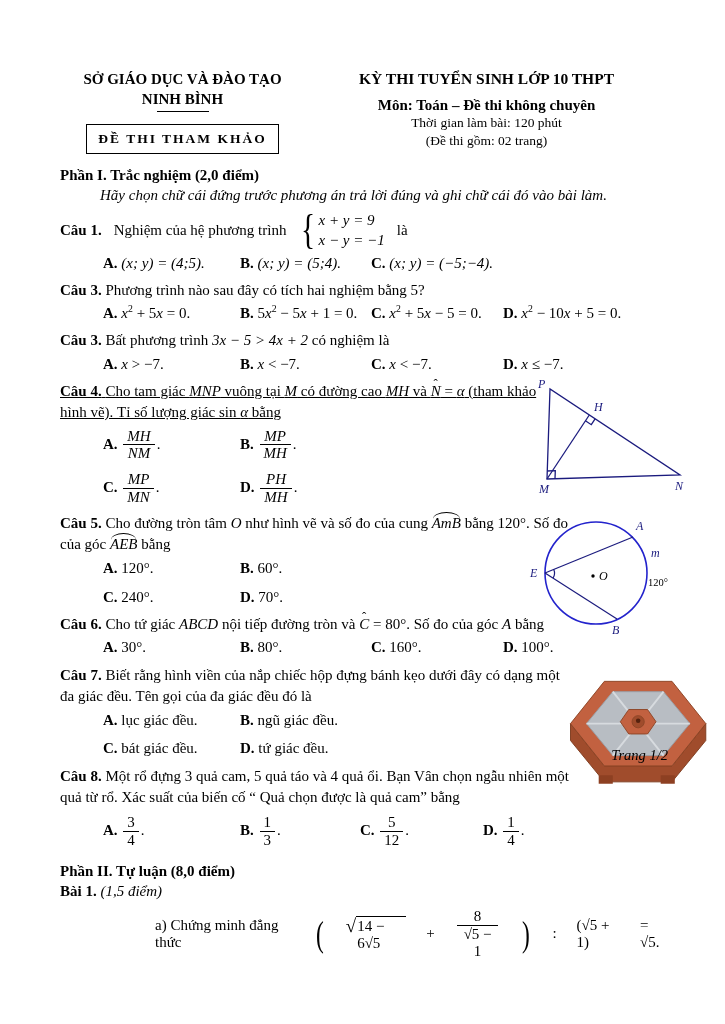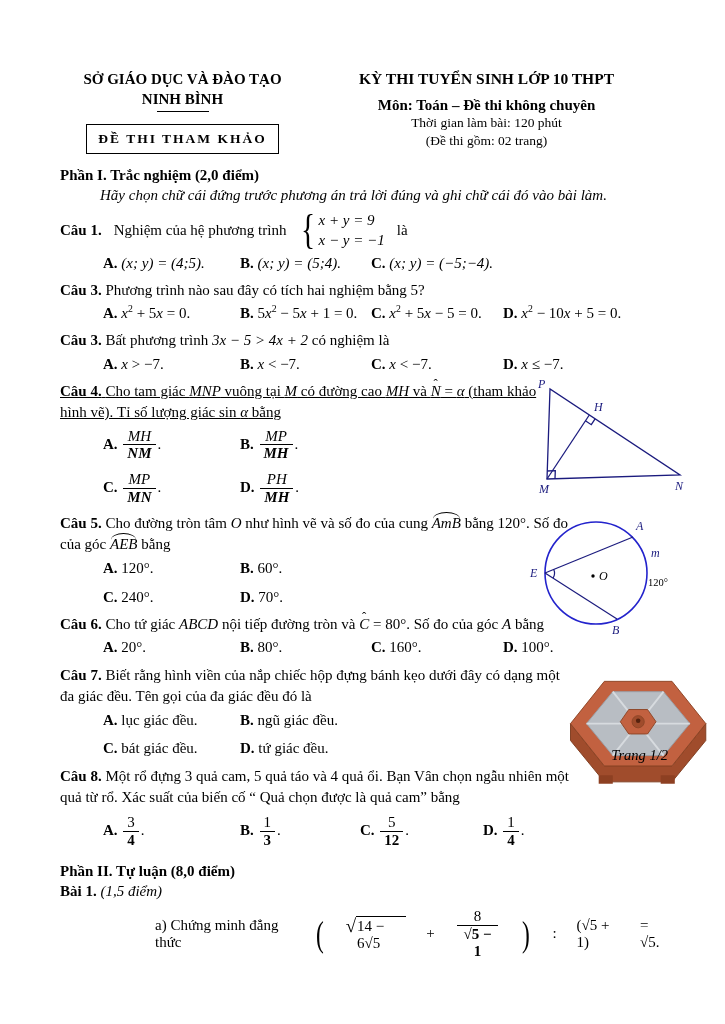--- a/index.html
+++ b/index.html
@@ -34,21 +34,21 @@
   .arc::after { content:""; position:absolute; left:4%; right:4%; top:-3px; height:0.5em; border-top:1.2px solid #000; border-radius:100% 100% 0 0 / 160% 160% 0 0; }
 
   .opt-row { display:grid; grid-template-columns:137px 131px 132px 1fr; margin:2px 0 5px 43px; }
   .opt-row-q8 { grid-template-columns:137px 120px 123px 1fr; align-items:center; margin-top:5px; }
   .opt-grid2 { display:grid; grid-template-columns:137px 1fr; width:330px; row-gap:7px; margin:3px 0 3px 43px; }
   .opt { white-space:nowrap; }
   .ok { font-weight:bold; }
 
   .frac { display:inline-block; vertical-align:middle; text-align:center; line-height:1.12; margin:1px 2px; }
   .frac .num { display:block; border-bottom:1.1px solid #000; padding:0 4px; }
-  .frac .den { display:block; padding:0 4px;font-weight:bold; }
+  .frac .den { display:block; padding:0 4px; }
 
   
   .q1line { display:flex; align-items:center; gap:12px; }
   .brace { font-size:42px; font-weight:400; line-height:0.9; transform:scaleX(0.7); }
   .sys-lines span { display:block; line-height:1.35; }
 
   
   .fig { position:absolute; }
   .fig4 { right:-24px; top:-6px; }
   .fig5 { right:-8px; top:-4px; }
@@ -180,21 +180,21 @@
       <span class="opt"><span class="ok">A.</span> <span><span>120°.</span></span></span>
       <span class="opt"><span class="ok">B.</span> <span><span>60°.</span></span></span>
       <span class="opt"><span class="ok">C.</span> <span><span>240°.</span></span></span>
       <span class="opt"><span class="ok">D.</span> <span><span>70°.</span></span></span>
     </div>
   </div>
 
   <div class="q">
     <div class="w585"><span class="ql">Câu 6.</span> <span><span>Cho tứ giác </span><span class="it">ABCD</span><span> nội tiếp đường tròn và </span><span class="it hat">C</span><span> = 80°. Số đo của góc </span><span class="it">A</span><span> bằng</span></span></div>
     <div class="opt-row">
-      <span class="opt"><span class="ok">A.</span> <span><span>20°.</span></span></span>
+      <span class="opt"><span class="ok">A.</span> <span><span>30°.</span></span></span>
       <span class="opt"><span class="ok">B.</span> <span><span>80°.</span></span></span>
       <span class="opt"><span class="ok">C.</span> <span><span>160°.</span></span></span>
       <span class="opt"><span class="ok">D.</span> <span><span>100°.</span></span></span>
     </div>
   </div>
 
   <div class="q">
     <svg class="fig fig7" width="155" height="121" viewBox="0 0 165 128">
       <polygon points="8,62 44,107 116,107 152,62 152,80 116,124 44,124 8,80" fill="#a04c2c" stroke="#7e3c1f" stroke-width="1"></polygon>
       <rect x="38" y="117" width="15" height="9" fill="#8d4022"></rect>

